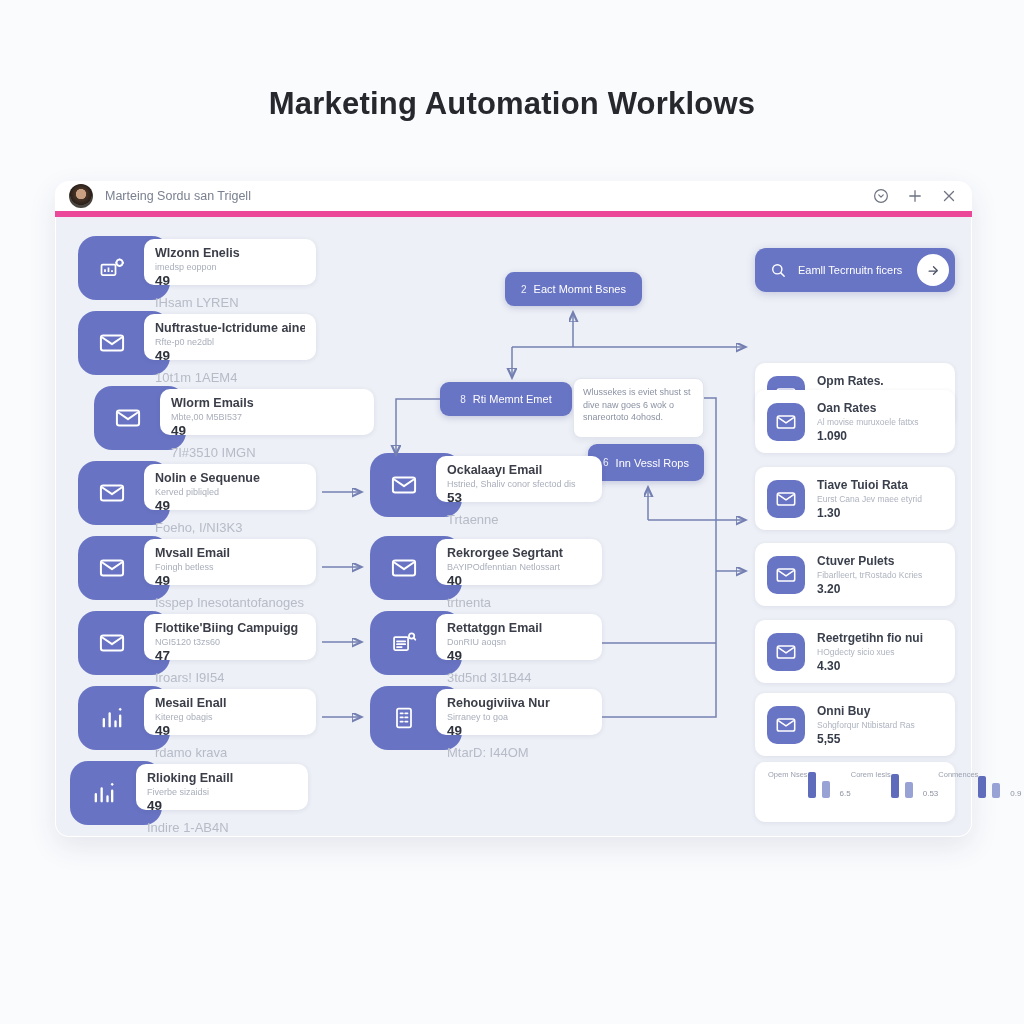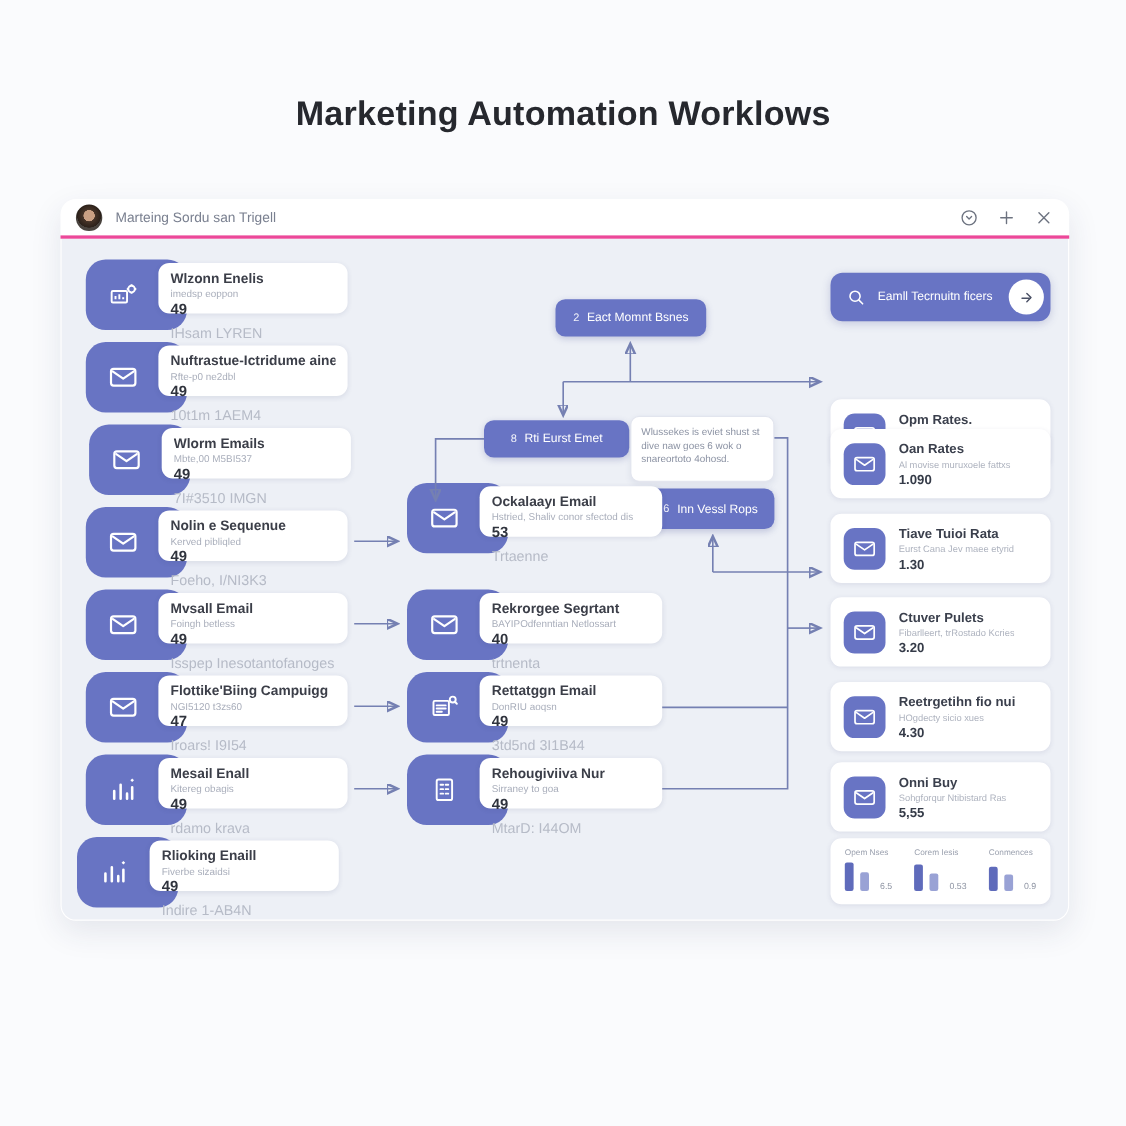--- a/index.html
+++ b/index.html
@@ -6,21 +6,21 @@
   body{width:1024px;height:1024px;background:#fafbfd;font-family:"Liberation Sans",sans-serif;}
   #root{position:relative;width:1024px;height:1024px;overflow:hidden;background:#fafbfd;}
 
   .page-title{position:absolute;left:0;top:86px;width:1024px;text-align:center;
     font-size:31px;font-weight:700;color:#26282e;letter-spacing:.2px;}
 
   
   .window{position:absolute;left:55px;top:181px;width:917px;height:656px;background:#ffffff;
     border-radius:14px;box-shadow:0 10px 28px rgba(40,50,90,.10);}
   .win-header{position:absolute;left:55px;top:181px;width:917px;height:36px;display:flex;align-items:center;
-    padding:0 14px;box-sizing:border-box;border-bottom:3px solid #ec4899;}
+    padding:0 14px;box-sizing:border-box;border-bottom:6px solid #ec4899;}
   .avatar{width:24px;height:24px;border-radius:50%;flex:0 0 auto;
     background:radial-gradient(circle at 50% 42%,#caa083 27%,#473428 29%,#2c211a 58%,#4a443f 60%,#5a544e 100%);
     box-shadow:inset 0 0 0 1px rgba(0,0,0,.08);}
   .win-title{margin-left:12px;font-size:12.5px;color:#7a8090;}
   .win-icons{margin-left:auto;display:flex;align-items:center;gap:16px;}
   .win-icons .wi{display:flex;align-items:center;justify-content:center;cursor:pointer;}
 
   .canvas{position:absolute;left:56px;top:217px;width:915px;height:619px;background:#edf0f6;border-radius:0 0 13px 13px;}
 
   
@@ -57,21 +57,21 @@
   .stat-ico{width:38px;height:38px;border-radius:10px;background:#6874c4;flex:0 0 auto;
     display:flex;align-items:center;justify-content:center;}
   .stat-t{font-size:12px;font-weight:700;color:#3a3f4c;white-space:nowrap;overflow:hidden;}
   .stat-s{font-size:8.5px;color:#aeb3bf;margin-top:2px;white-space:nowrap;overflow:hidden;}
   .stat-v{font-size:12px;font-weight:700;color:#353b48;margin-top:2px;}
   .stat-text{min-width:0;}
 
   .mini{position:absolute;left:755px;top:762px;width:200px;height:60px;background:#fff;border-radius:10px;
     box-shadow:0 1px 5px rgba(50,60,110,.09);display:flex;justify-content:space-between;
     padding:8px 13px 7px;box-sizing:border-box;}
-  .mg{display:flex;flex-direction:column;}
+  .mg{display:flex;flex-direction:row;}
   .mg-label{font-size:7.5px;color:#9aa0ae;margin-bottom:3px;white-space:nowrap;}
   .mg-bars{display:flex;align-items:flex-end;gap:6px;height:28px;}
   .bar1{width:8px;background:#5f6bbb;border-radius:2px;}
   .bar2{width:8px;background:#99a2d5;border-radius:2px;}
   .mg-val{font-size:8px;color:#8d93a2;align-self:flex-end;margin-left:4px;}
 
   .overlay{position:absolute;left:0;top:0;pointer-events:none;}
   .overlay path{stroke:#7580b2;stroke-width:1.5;fill:none;}
 </style>
 </head>
@@ -138,21 +138,21 @@
     <div class="wf-body">
       <div class="wf-title">Nuftrastue-Ictridume ained</div>
       <div class="wf-sub">Rfte-p0 ne2dbl</div>
       <div class="wf-meta">
           <span class="wf-value">49</span>
           <span class="wf-note">10t1m 1AEM4</span>
         </div>
     </div>
   </div>
 
-  <div class="wf" style="left:81px;top:387px;">
+  <div class="wf" style="left:94px;top:387px;padding-left:42px;">
     <div class="wf-tab"></div>
     <div class="wf-icon">
       <svg viewBox="0 0 24 24" width="28" height="28" fill="none" stroke="#fff" stroke-width="1.7" stroke-linecap="round" stroke-linejoin="round">
           <rect x="2.5" y="5.5" width="19" height="13" rx="2"></rect>
           <path d="M4 7.5l8 5.5 8-5.5"></path>
         </svg>
     </div>
     <div class="wf-body">
       <div class="wf-title">Wlorm Emails</div>
       <div class="wf-sub">Mbte,00 M5BI537</div>
@@ -252,30 +252,30 @@
         </div>
     </div>
   </div>
 
   <div class="fbtn" style="left:505px;top:272px;width:137px;height:34px;">
     <span class="badge">2</span>
     <span>Eact Momnt Bsnes</span>
   </div>
   <div class="fbtn" style="left:440px;top:382px;width:132px;height:34px;">
     <span class="badge">8</span>
-    <span>Rti Eurst Emet</span>
+    <span>Rti Memnt Emet</span>
   </div>
   <div class="fbtn" style="left:588px;top:444px;width:116px;height:37px;">
     <span class="badge">6</span>
     <span>Inn Vessl Rops</span>
   </div>
 
   <div class="tooltip">Wlussekes is eviet shust st dive naw goes 6 wok o snareortoto 4ohosd.</div>
 
-  <div class="wf mid" style="left:370px;top:440px;">
+  <div class="wf mid" style="left:370px;top:454px;">
     <div class="wf-tab"></div>
     <div class="wf-icon">
       <svg viewBox="0 0 24 24" width="28" height="28" fill="none" stroke="#fff" stroke-width="1.7" stroke-linecap="round" stroke-linejoin="round">
           <rect x="2.5" y="5.5" width="19" height="13" rx="2"></rect>
           <path d="M4 7.5l8 5.5 8-5.5"></path>
         </svg>
     </div>
     <div class="wf-body">
       <div class="wf-title">Ockalaayı Email</div>
       <div class="wf-sub">Hstried, Shaliv conor sfectod dis</div>

